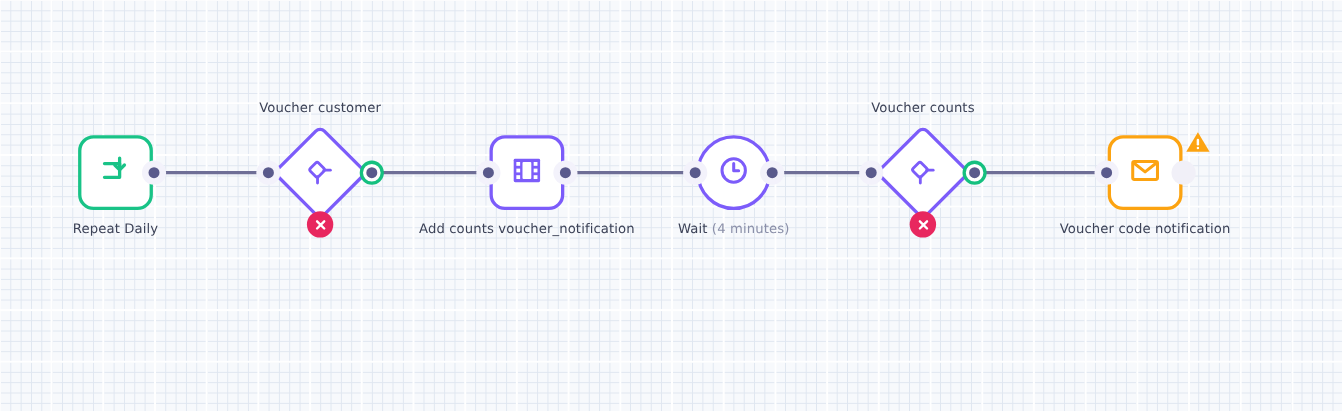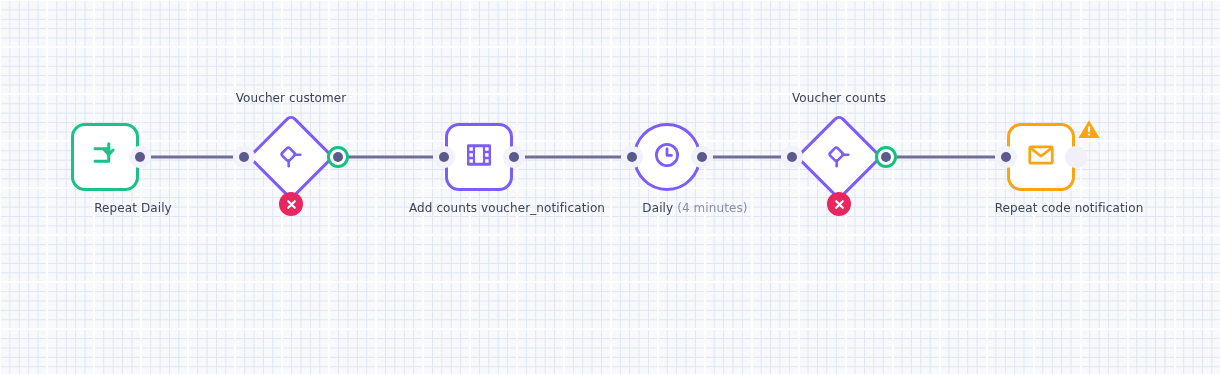--- a/index.html
+++ b/index.html
@@ -98,21 +98,21 @@
   
   .label {
     position: absolute;
     left: 50%;
     transform: translateX(-50%);
     white-space: nowrap;
     font-size: 12px;
     color: #3c4257;
     letter-spacing: 0.1px;
   }
-  .label.below { top: 44px; margin-left: 28px; }
+  .label.below { top: 44px; }
   .label.above { top: -66px; }
   .label .muted { color: #8a8fa8; }
 
   
   .handle {
     position: absolute;
     width: 22px;
     height: 22px;
     border-radius: 50%;
     background: #f3f2fb;
@@ -245,21 +245,21 @@
           <path d="M12 7 v5.2 h3.6"></path>
         </svg>
       </span>
     </div>
     <div class="handle" style="left:-35px; top:0px;">
       <span class="dot"></span>
     </div>
     <div class="handle" style="left:35px; top:0px;">
       <span class="dot"></span>
     </div>
-    <div class="label below"><span>Daily </span><span class="muted">(4 minutes)</span></div>
+    <div class="label below"><span>Wait </span><span class="muted">(4 minutes)</span></div>
   </div>
 
   <div class="node" style="left:839px; top:157px;">
     <div class="shape diamond">
       <span class="icon-holder">
         <svg width="28" height="28" viewBox="0 0 24 24" fill="none" stroke="#7c5cfa" stroke-width="2.2" stroke-linecap="round" stroke-linejoin="round">
           <rect x="5.2" y="5.2" width="9" height="9" rx="1.6" transform="rotate(45 9.7 9.7)"></rect>
           <path d="M15 10 h5"></path>
           <path d="M10 15 v5"></path>
         </svg>
@@ -294,16 +294,16 @@
     <div class="handle hollow" style="left:35px; top:0px;">
       
     </div>
     <div class="badge-warn" style="left:48px; top:-28px;">
       <svg width="24" height="22" viewBox="0 0 24 22">
         <path d="M12 2.2 L22.6 20 H1.4 Z" fill="#fca311"></path>
         <rect x="10.9" y="8.2" width="2.2" height="6" rx="1.1" fill="#ffffff"></rect>
         <rect x="10.9" y="15.4" width="2.2" height="2.2" rx="1.1" fill="#ffffff"></rect>
       </svg>
     </div>
-    <div class="label below">Repeat code notification</div>
+    <div class="label below">Voucher code notification</div>
   </div>
 
 </div>
 
 </body></html>

